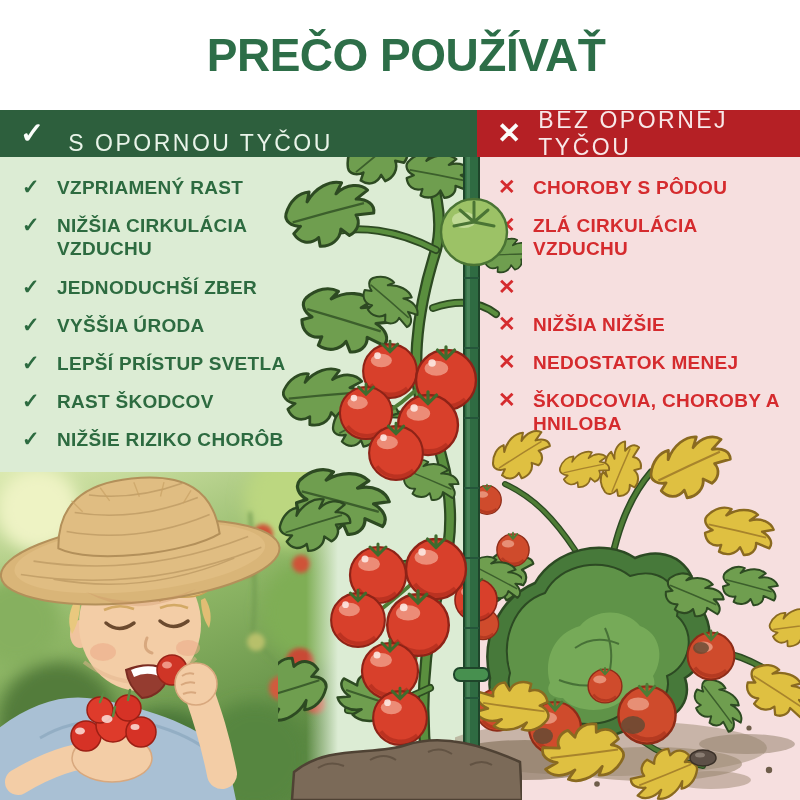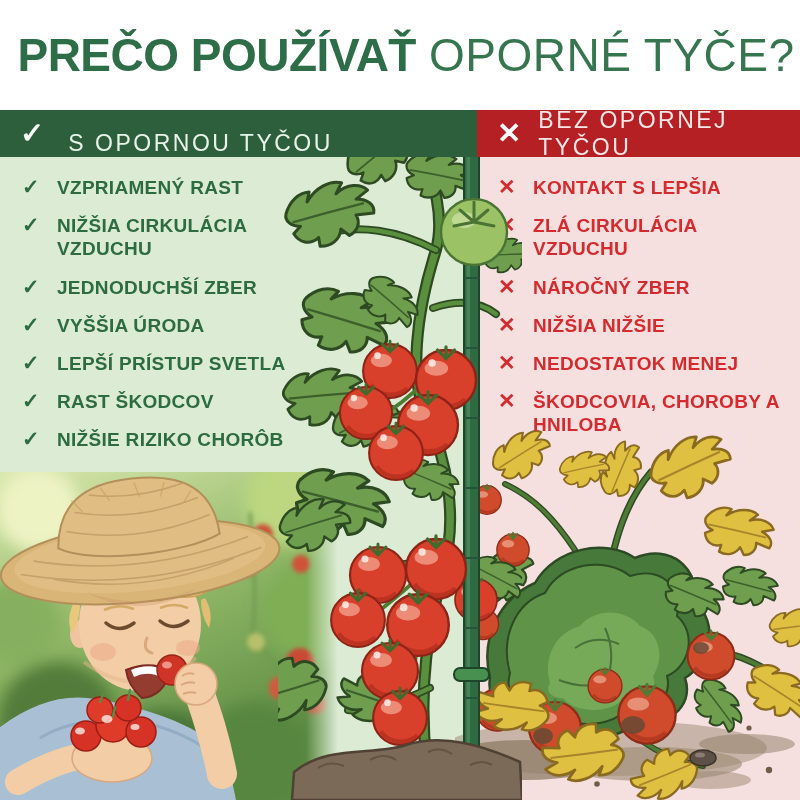--- a/index.html
+++ b/index.html
@@ -44,21 +44,20 @@
   .logo .l{font-weight:300;font-size:20px;letter-spacing:2px;color:#eef5ee;margin-top:8px;}
   .logo .r{font-size:8px;color:#ffffff;align-self:flex-start;margin-top:6px;}
 </style>
 </head>
 <body>
 
 <div class="canvas">
 
   <div class="title">
     <span class="t-bold">PREČO POUŽÍVAŤ</span>
-    <span class="t-light">OPORNÉ TYČE?</span>
   </div>
 
   <div class="hdr hdr-left">
     <span class="hdr-ic">✓</span>
     <span class="hdr-txt">S OPORNOU TYČOU</span>
   </div>
   <div class="hdr hdr-right">
     <span class="hdr-ic">✕</span>
     <span class="hdr-txt">BEZ OPORNEJ TYČOU</span>
   </div>
@@ -93,29 +92,28 @@
       </li>
     <li class="item">
         <span class="ic">✓</span>
         <span>NIŽŠIE RIZIKO CHORÔB</span>
       </li>
   </ul>
 
   <ul class="list list-right">
     <li class="item">
         <span class="ic">✕</span>
-        <span>KONTAKT S LEPŠIA</span>
+        <span>CHOROBY S PÔDOU</span>
       </li>
     <li class="item">
         <span class="ic">✕</span>
         <span>ZLÁ CIRKULÁCIA VZDUCHU</span>
       </li>
     <li class="item">
         <span class="ic">✕</span>
-        <span>NÁROČNÝ ZBER</span>
       </li>
     <li class="item">
         <span class="ic">✕</span>
         <span>NIŽŠIA NIŽŠIE</span>
       </li>
     <li class="item">
         <span class="ic">✕</span>
         <span>NEDOSTATOK MENEJ</span>
       </li>
     <li class="item">

